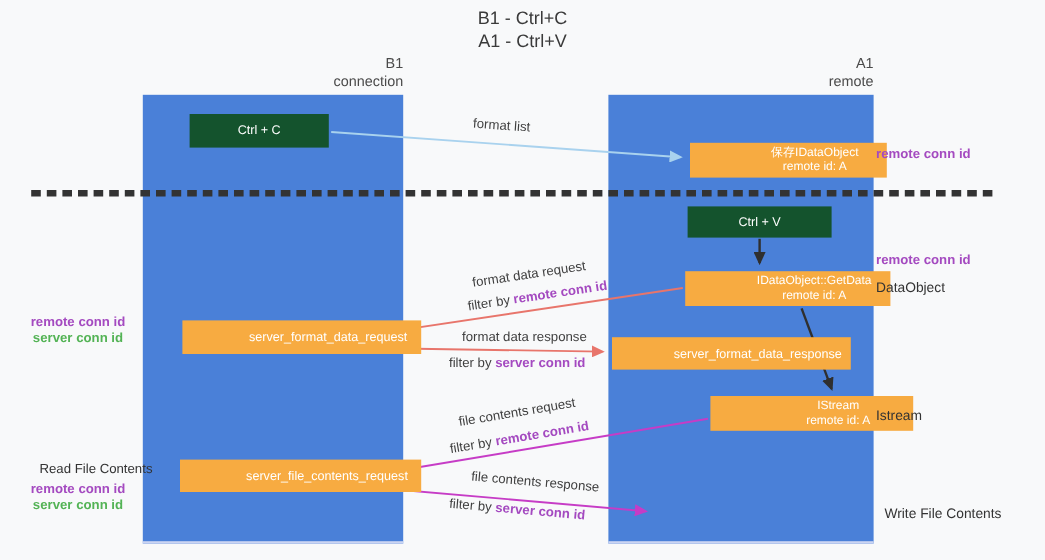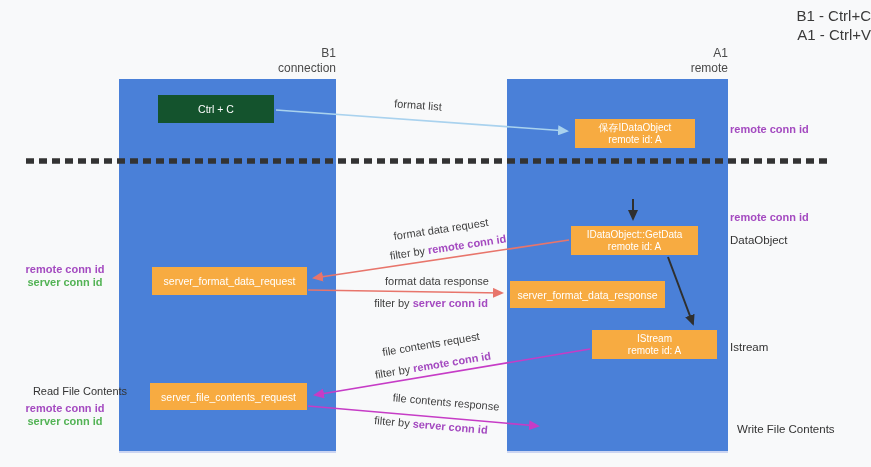--- a/index.html
+++ b/index.html
@@ -3,30 +3,30 @@
 <meta charset="utf-8">
 <style>
   html,body{margin:0;padding:0;background:#f8f9fa;}
   .canvas{
     position:relative;width:871px;height:467px;overflow:hidden;
     background:#f8f9fa;
     font-family:"Liberation Sans","DejaVu Sans",sans-serif;
     color:#3a3a3a;
   }
   .abs{position:absolute;}
-  .title{left:0;top:6px;width:871px;text-align:right;font-size:15px;line-height:19px;color:#3a3a3a;z-index:3;}
+  .title{left:0;top:6px;width:871px;text-align:center;font-size:15px;line-height:19px;color:#3a3a3a;z-index:3;}
   .col-label{text-align:right;font-size:12px;line-height:15px;color:#4a4a4a;z-index:3;}
   .lifeline{background:#4a80d8;border-bottom:2px solid #ccd5f2;z-index:0;}
   svg.overlay{position:absolute;left:0;top:0;z-index:1;pointer-events:none;}
   .node{z-index:2;display:flex;flex-direction:column;align-items:center;justify-content:center;
         color:#ffffff;text-align:center;}
   .node .l1,.node .l2{line-height:12px;font-size:10px;}
   .node.single{font-size:10.5px;}
   .green{background:#14532d;}
-  .orange{background:#f7ab41;}
+  .orange{background:#f7ab41;padding-left:44px;}
   .green{font-size:11px;}
   .lbl{z-index:3;font-size:11px;line-height:13px;white-space:nowrap;color:#3f3f3f;}
   .lbl.center{text-align:center;}
   .purple{color:#a44ac0;font-weight:bold;}
   .greentxt{color:#53b355;font-weight:bold;}
   .dark{color:#333333;}
   .rot{transform-origin:center center;}
 </style>
 </head>
 <body>
@@ -85,20 +85,23 @@
 
   <div class="abs node green single" style="left:158px;top:95px;width:116px;height:28px;">
     <div>Ctrl + C</div>
   </div>
 
   <div class="abs node orange" style="left:575px;top:119px;width:120px;height:29px;">
     <div class="l1">保存IDataObject</div>
     <div class="l2">remote id: A</div>
   </div>
 
+  <div class="abs node green single" style="left:573px;top:172px;width:120px;height:26px;">
+    <div>Ctrl + V</div>
+  </div>
 
   <div class="abs node orange" style="left:571px;top:226px;width:127px;height:29px;">
     <div class="l1">IDataObject::GetData</div>
     <div class="l2">remote id: A</div>
   </div>
 
   <div class="abs node orange" style="left:592px;top:330px;width:125px;height:29px;">
     <div class="l1">IStream</div>
     <div class="l2">remote id: A</div>
   </div>

